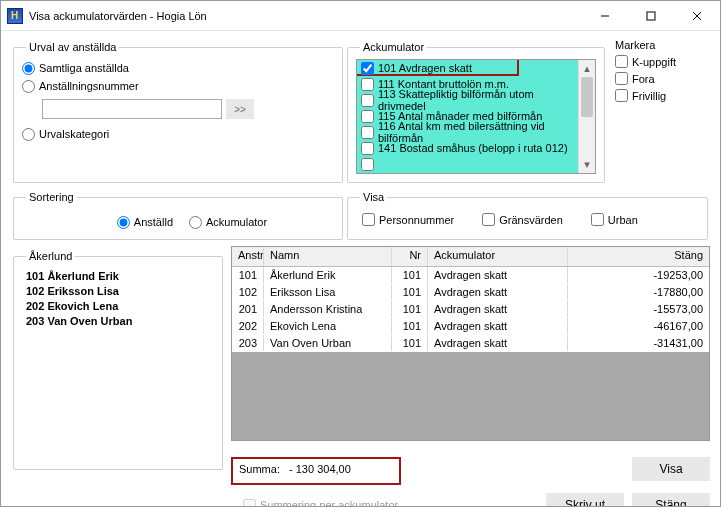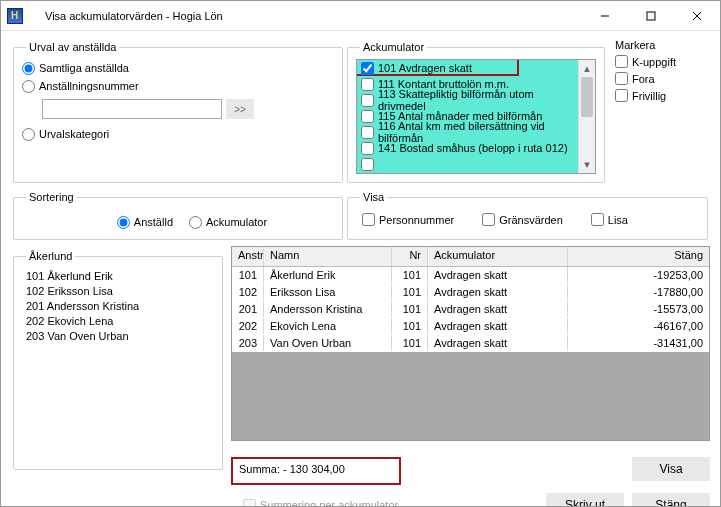--- a/index.html
+++ b/index.html
@@ -26,21 +26,21 @@
     margin: 0 6px;
     background: linear-gradient(#1e4ba8,#3c6fd4);
     border:1px solid #0b2f70;
     display:inline-block;
     position:relative;
   }
   .titlebar .app-icon::after{
     content:"H"; color:#ffd34d; font-weight:bold; font-size:10px;
     position:absolute; left:3px; top:1px;
   }
-  .titlebar .title { flex: 0 0 auto; margin-left: 16px; }
+  .titlebar .title { flex: 0 0 auto; }
   .titlebar .spacer { flex:1; }
   .winbtn {
     width: 46px; height: 30px;
     display:flex; align-items:center; justify-content:center;
     color:#000;
   }
   .winbtn svg { width:10px; height:10px; }
   .client {
     padding: 6px 10px 8px 10px;
   }
@@ -96,21 +96,21 @@
   .row2 { display:flex; }
   .sortbox { width: 330px; }
   .sort-radios { display:flex; gap:16px; margin-left:28px; padding-top:4px;justify-content:center;}
   .visa-box { flex:1; }
   .visa-cbs { display:flex; gap:28px; padding:4px 2px 2px 6px;}
   .visa-cbs label{ display:flex; align-items:center;}
   .visa-cbs input{ margin:0 4px 0 0;}
   .row3 { display:flex; margin-top:2px; }
   .emp-list-wrap { width: 210px; }
   .emp-list {
-    list-style:none; padding:2px 4px; margin:0;
+    list-style:none; padding:2px 4px; margin:0;font-weight:bold;
   }
   .emp-list li { height:15px; }
   .grid-area { flex:1; margin-left:6px; display:flex; flex-direction:column;}
   .grid-frame {
     border:1px solid #9a9a9a;
     height: 195px;
     background:#a9a9a9;
     display:flex; flex-direction:column;
   }
   .grid-header {
@@ -315,33 +315,32 @@
         <label>
             <input type="checkbox" style="">
             <span>Personnummer</span>
           </label>
         <label>
             <input type="checkbox" style="">
             <span>Gränsvärden</span>
           </label>
         <label>
             <input type="checkbox" style="">
-            <span>Lisa</span>
+            <span>Urban</span>
           </label>
       </div>
     </fieldset>
   </div>
 
   <div class="row3">
     <fieldset class="gb emp-list-wrap" style="height:220px">
       <legend>Åkerlund</legend>
       <ul class="emp-list" id="emp-list">
           <li>101 Åkerlund Erik</li>
           <li>102 Eriksson Lisa</li>
-          <li>201 Andersson Kristina</li>
           <li>202 Ekovich Lena</li>
           <li>203 Van Oven Urban</li>
         </ul>
     </fieldset>
 
     <div class="grid-area">
       <div class="grid-frame">
         <div class="grid-header">
           <div class="gh col-anstnr">Anstnr</div>
           <div class="gh col-namn">Namn</div>
@@ -385,21 +384,21 @@
               <div class="gc col-ack">Avdragen skatt</div>
               <div class="gc col-varde">-31431,00</div>
             </div>
           </div>
         <div class="grid-rest"></div>
       </div>
 
       <div class="visa-btn-row" style="position:relative;">
         <div class="summa-wrap highlight-box" style="position:absolute; left:0;">
           <span class="lbl">Summa:</span>
-          <span style="">-  130 304,00</span>
+          <span style="margin-left:6px;">-  130 304,00</span>
         </div>
         <div style="height:38px"></div>
         <div class="wbtn" style="margin-top:10px;">
             <span>Visa</span>
           </div>
       </div>
 
       <div class="bottom-row">
         <label class="sum-chk">
           <input type="checkbox" disabled="" style="">

